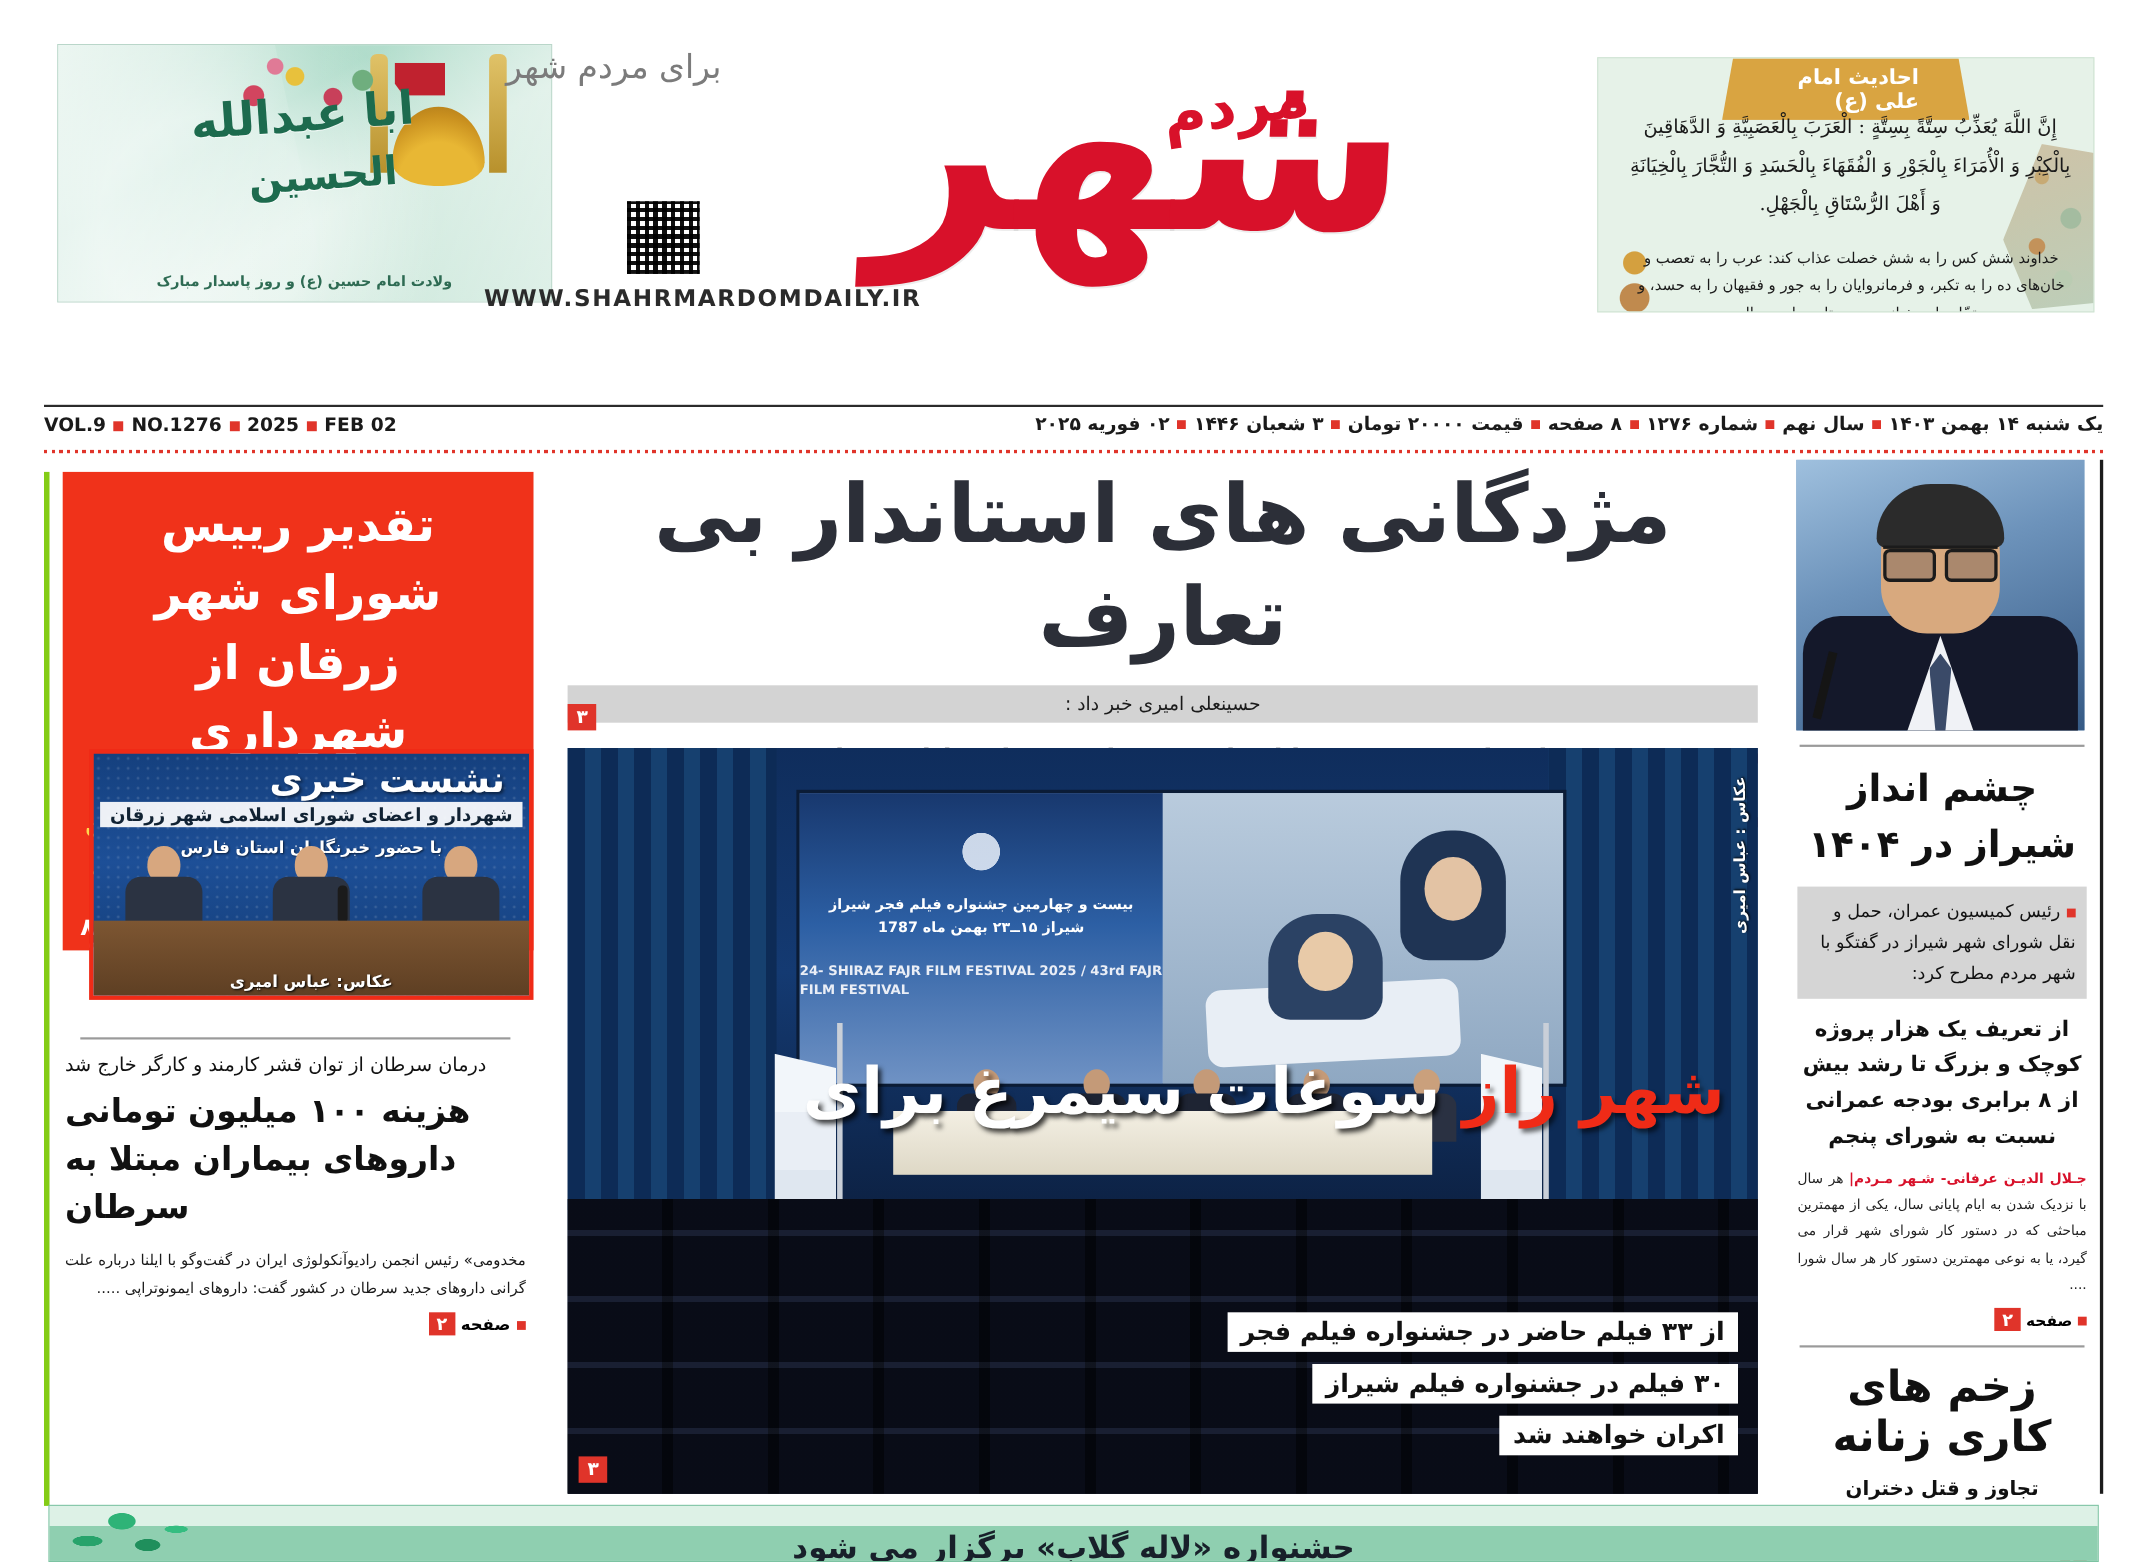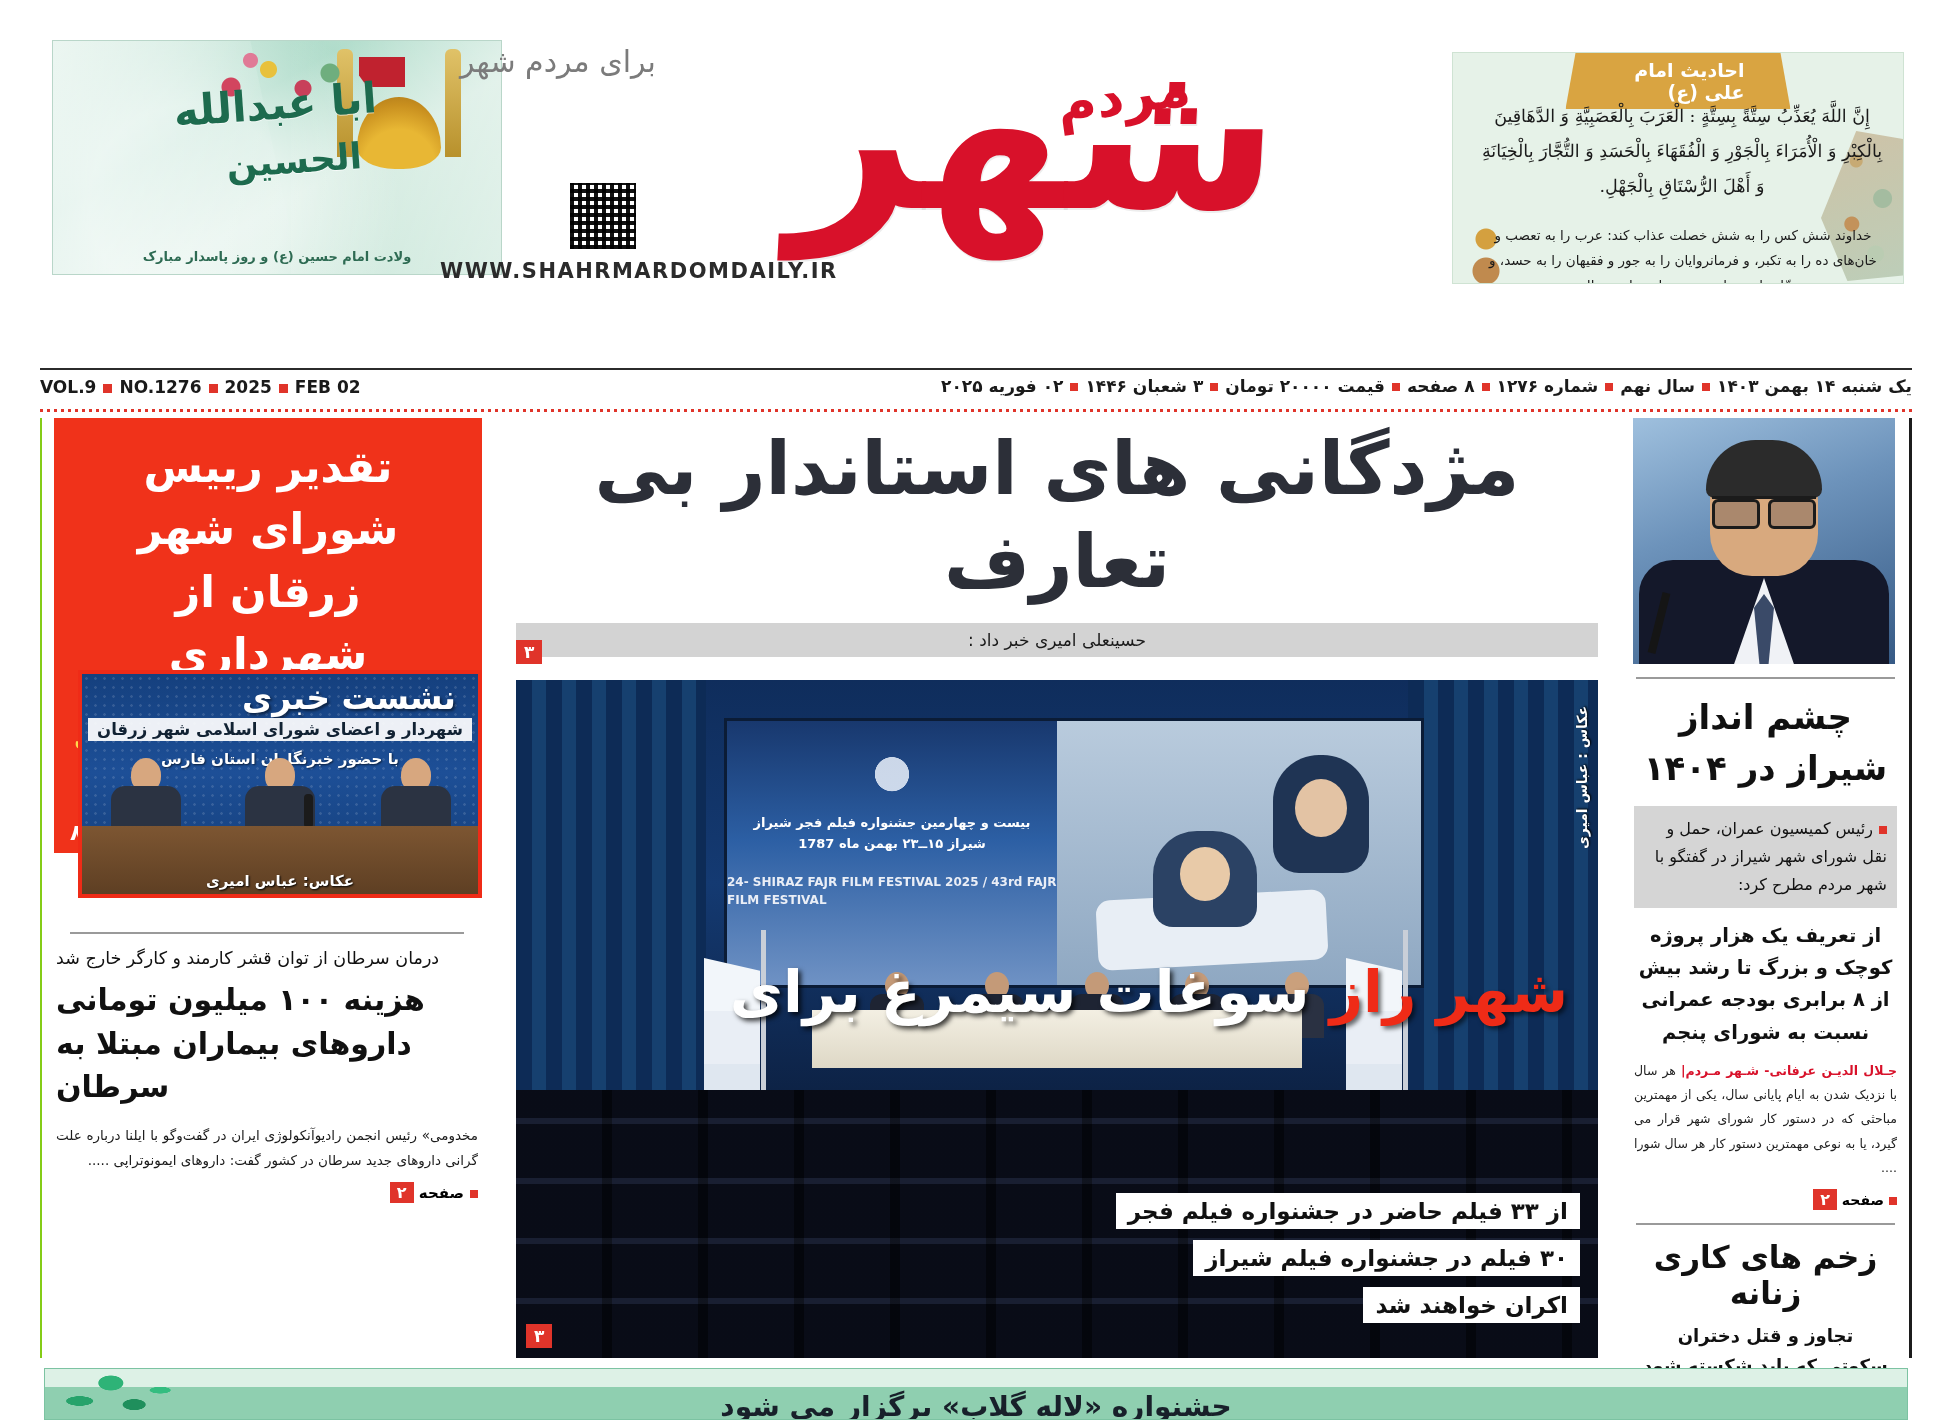--- a/index.html
+++ b/index.html
@@ -158,22 +158,22 @@
        vertical-align:middle;}
   .datebar .en .dsq{width:9px;height:9px;}
   .dot-rule{
     position:absolute; left:40px; right:40px; top:409px; height:3px;
     background:repeating-linear-gradient(90deg,#e0342a 0 3px,transparent 3px 7px);
   }
 
   
   .body-area{position:absolute;left:40px;top:418px;width:1872px;height:940px;}
 
-  .col-left{position:absolute;left:0;top:0;width:452px;height:940px;
-            border-left:2px solid #84cc16;}
+  .col-left{position:absolute;left:0;top:11px;width:452px;height:940px;
+            border-left:5px solid #84cc16;}
   .col-mid{position:absolute;left:476px;top:0;width:1082px;height:940px;}
   .col-right{position:absolute;left:1582px;top:0;width:290px;height:940px;
              border-right:3px solid #1c1c1c;}
 
   
   .redbox{
     position:absolute; left:12px; top:0; width:428px; height:435px;
     background:#f0321a; color:#fff; padding:18px 18px 0;
   }
   .redbox h1{
@@ -470,21 +470,21 @@
     font-size:19.5px; font-weight:700; line-height:1.65; color:#111;
   }
   .rc-body{
     margin:10px 12px 0; direction:rtl; text-align:justify;
     font-size:12.5px; line-height:1.95; color:#222;
   }
   .rc-body .byline{color:#d8112a;font-weight:700;}
   .rc-pgline{margin:8px 12px 0; direction:rtl; font-size:14px; font-weight:700;}
   .rc-pgline .sq{display:inline-block;width:8px;height:8px;background:#e0342a;margin-left:5px;}
   .rc-title2{
-    font-size:31px;font-weight:700;direction:rtl;text-align:center;color:#111;
+    font-size:39px;font-weight:700;direction:rtl;text-align:center;color:#111;
     margin:14px 12px 0;
   }
   .rc-sub2{
     margin:10px 12px 0; direction:rtl; text-align:center;
     font-size:18px; font-weight:700; line-height:1.7; color:#111;
   }
 
   
   .greenbar{
     position:absolute; left:44px; top:1368px; width:1864px; height:52px;

